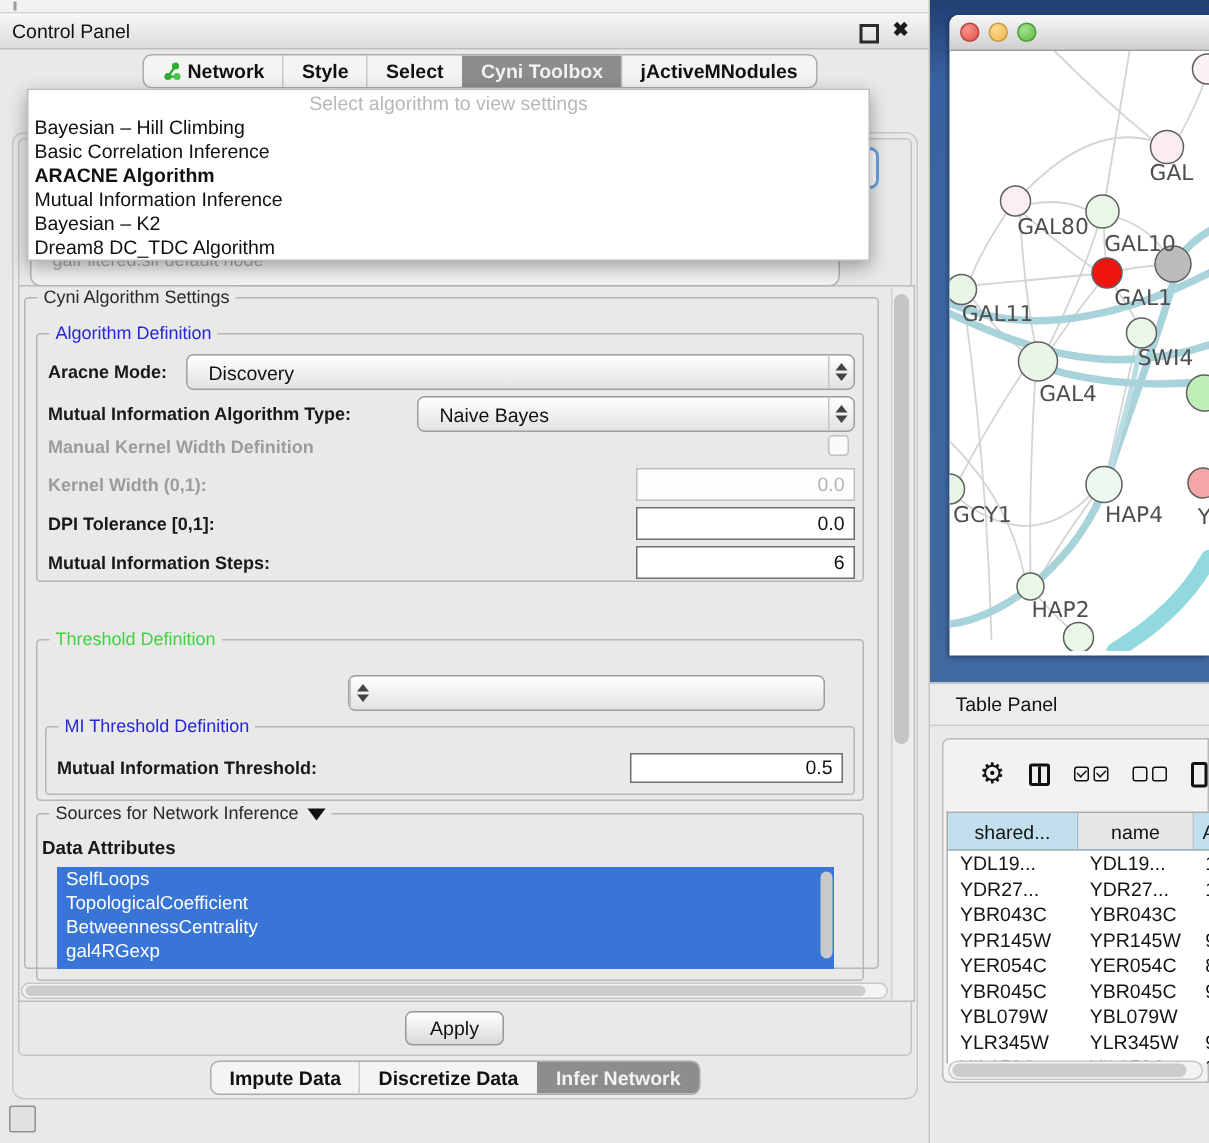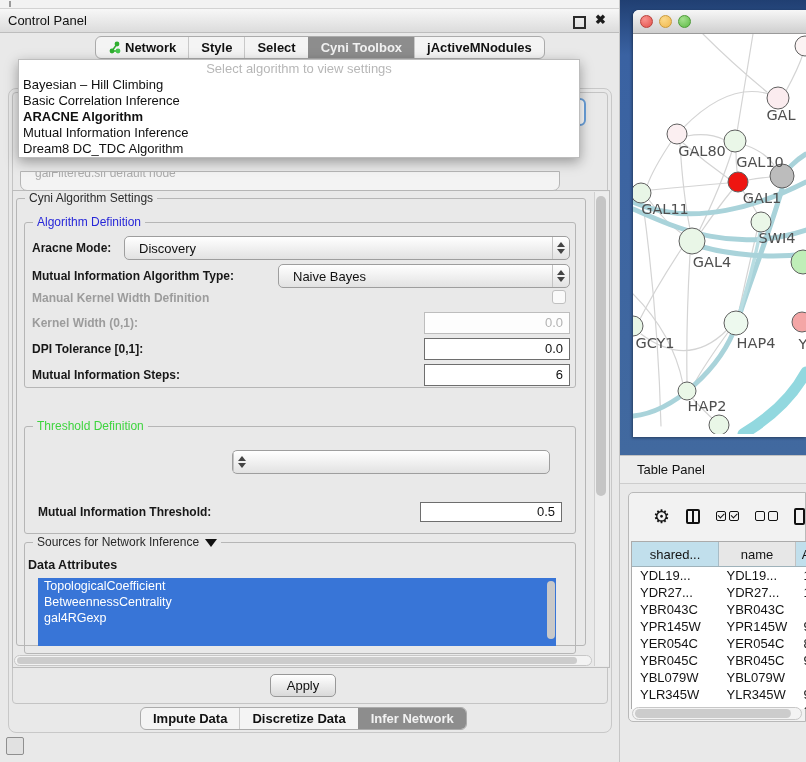--- a/index.html
+++ b/index.html
@@ -133,20 +133,21 @@
   </div>
 
   <div class="abs" style="left:560px;top:98px;width:26px;height:28px;border:2px solid #6aa1dc;border-radius:6px;background:#fff;z-index:4;box-sizing:border-box;"></div>
 
   <div class="abs" id="algo-popup">
       <div class="prompt">Select algorithm to view settings</div>
       <div class="item">Bayesian – Hill Climbing</div>
       <div class="item">Basic Correlation Inference</div>
       <div class="item sel">ARACNE Algorithm</div>
       <div class="item">Mutual Information Inference</div>
+      <div class="item">Bayesian – K2</div>
       <div class="item">Dream8 DC_TDC Algorithm</div>
     </div>
 
   <div class="abs" style="left:12px;top:190px;width:598px;height:478px;border:1px solid #bcbcbc;background:#e9e9e9;box-sizing:border-box;"></div>
   <div class="vscroll" style="left:594px;top:192px;width:14px;height:474px;">
     <div class="vthumb2" style="top:4px;height:300px;"></div>
   </div>
 
   <div class="box" style="left:16px;top:198px;width:570px;height:448px;">
     <span class="box-title plain">Cyni Algorithm Settings</span>
@@ -183,29 +184,33 @@
 
   <div class="box" style="left:24px;top:426px;width:552px;height:108px;">
     <span class="box-title green">Threshold Definition</span>
   </div>
   <div class="combo" style="left:232px;top:450px;width:318px;">
     <span class="stepper">
         <i class="tri-up"></i>
         <i class="tri-dn"></i>
       </span>
   </div>
+  <div class="box" style="left:30px;top:484px;width:540px;height:46px;">
+    <span class="box-title blue">MI Threshold Definition</span>
+  </div>
   <span class="lbl" style="left:38px;top:502px;line-height:20px;">Mutual Information Threshold:</span>
   <div class="field" style="left:420px;top:502px;width:142px;height:20px;line-height:18px;">0.5</div>
 
   <div class="box" style="left:24px;top:542px;width:552px;height:112px;">
     <span class="box-title plain"><span>Sources for Network Inference</span><span class="tri-down-s"></span></span>
   </div>
   <span class="lbl" style="left:28px;top:558px;font-size:12.5px;">Data Attributes</span>
   <div id="attr-list" style="left:38px;top:578px;width:518px;height:68px;">
 
+  <div class="aitem">SelfLoops</div>
       <div class="aitem">TopologicalCoefficient</div>
       <div class="aitem">BetweennessCentrality</div>
       <div class="aitem">gal4RGexp</div>
       <div class="vthumb"></div>
     </div>
   <div class="hscroll" style="left:14px;top:655px;width:578px;height:11px;">
     <div class="hthumb" style="left:2px;width:560px;"></div>
   </div>
 
   <div class="pushbtn" style="left:270px;top:674px;width:66px;height:23px;line-height:21px;">Apply</div>

